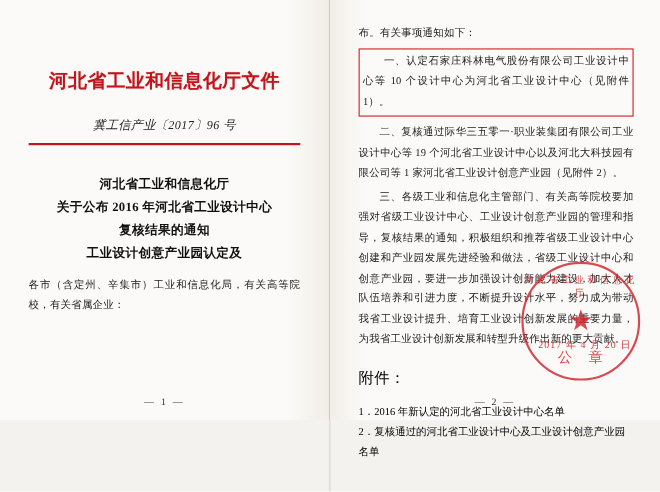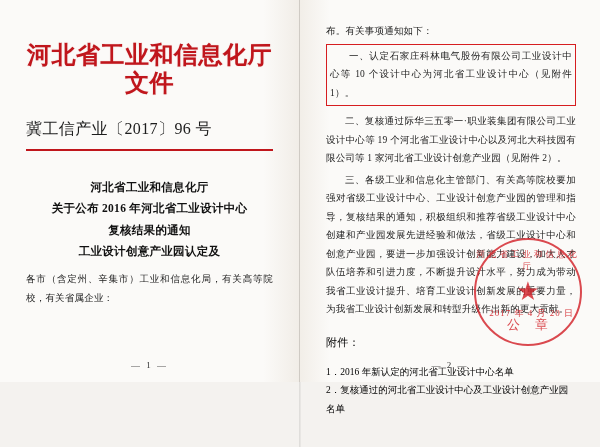--- a/index.html
+++ b/index.html
@@ -35,32 +35,34 @@
   .page-right {
     width: 300px;
     padding: 22px 24px 14px 26px;
     background: linear-gradient(to left, #fbfaf8 0%, #fbfaf8 90%, #f2eee8 100%);
   }
   
   .letterhead {
     text-align: center;
     color: #c0161c;
     font-weight: bold;
-    font-size: 24px;
+    font-size: 17px;
     letter-spacing: 0.5px;
     line-height: 1.15;
-    margin-top: 20px;
+    margin-top: 42px;
     font-family: "Liberation Serif", "DejaVu Serif", serif;
     text-shadow: 0 0 1px rgba(192,22,28,0.35);
   }
   .doc-number {
-    font-size: 16px;
+    text-align: center;
+    font-size: 11px;
     color: #1d1d1d;
     margin-top: 22px;
     letter-spacing: 0.4px;
+    font-style: italic;
   }
   .red-rule {
     height: 2px;
     background: #c0161c;
     margin: 9px 0 0 0;
   }
   .title-block {
     text-align: center;
     margin-top: 26px;
     font-size: 11.5px;
@@ -101,21 +103,21 @@
   }
   .r-body p { margin: 0 0 3px 0; }
   .highlight-box {
     position: relative;
     border: 1.6px solid #d61d20;
     padding: 2px 3px 3px 3px;
     margin: 3px 0 6px 0;
   }
   .attach-title {
     margin-top: 16px;
-    font-size: 11px;
+    font-size: 14px;
     letter-spacing: 0.2px;
   }
   .attach-list {
     font-size: 9.5px;
     line-height: 1.95;
     margin-top: 13px;
   }
   .seal {
     position: absolute;
     right: 18px;

